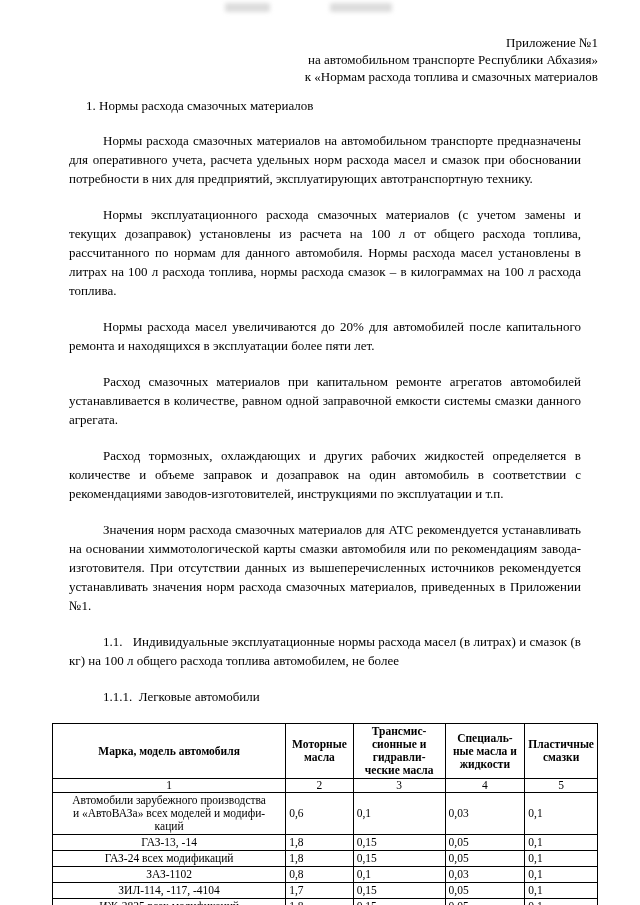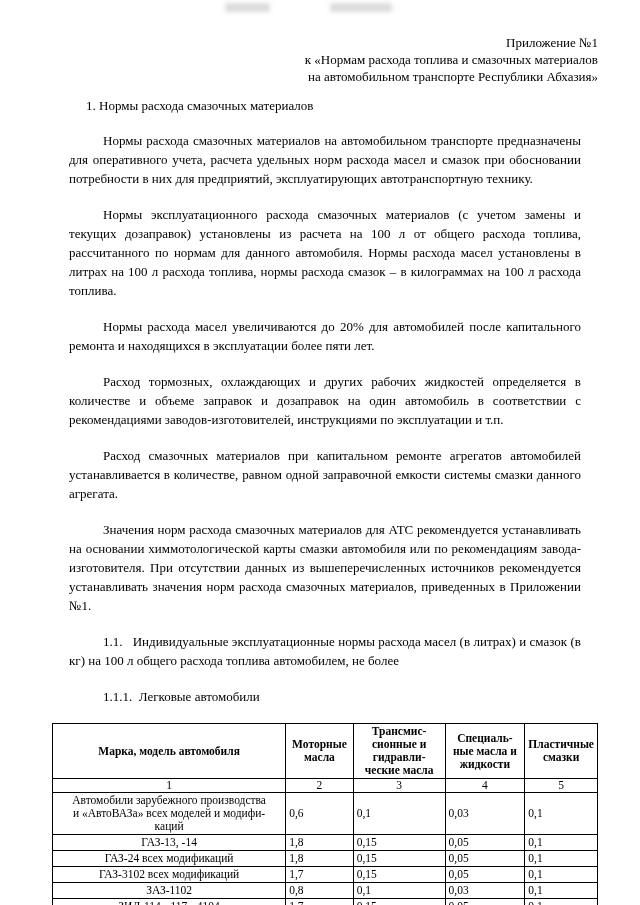--- a/index.html
+++ b/index.html
@@ -88,31 +88,31 @@
 </head>
 <body>
 
 <div class="page">
 
   <div class="artifact a1"></div>
   <div class="artifact a2"></div>
 
   <div class="doc-header">
     <div>Приложение №1</div>
+    <div>на автомобильном транспорте Республики Абхазия»</div>
     <div>к «Нормам расхода топлива и смазочных материалов</div>
-    <div>на автомобильном транспорте Республики Абхазия»</div>
   </div>
 
   <div class="section-title">1. Нормы расхода смазочных материалов</div>
 
   <p class="para">Нормы расхода смазочных материалов на автомобильном транспорте предназначены для оперативного учета, расчета удельных норм расхода масел и смазок при обосновании потребности в них для предприятий, эксплуатирующих автотранспортную технику.</p>
   <p class="para">Нормы эксплуатационного расхода смазочных материалов (с учетом замены и текущих дозаправок) установлены из расчета на 100 л от общего расхода топлива, рассчитанного по нормам для данного автомобиля. Нормы расхода масел установлены в литрах на 100 л расхода топлива, нормы расхода смазок – в килограммах на 100 л расхода топлива.</p>
   <p class="para">Нормы расхода масел увеличиваются до 20% для автомобилей после капитального ремонта и находящихся в эксплуатации более пяти лет.</p>
+  <p class="para">Расход смазочных материалов при капитальном ремонте агрегатов автомобилей устанавливается в количестве, равном одной заправочной емкости системы смазки данного агрегата.</p>
   <p class="para">Расход тормозных, охлаждающих и других рабочих жидкостей определяется в количестве и объеме заправок и дозаправок на один автомобиль в соответствии с рекомендациями заводов-изготовителей, инструкциями по эксплуатации и т.п.</p>
-  <p class="para">Расход смазочных материалов при капитальном ремонте агрегатов автомобилей устанавливается в количестве, равном одной заправочной емкости системы смазки данного агрегата.</p>
   <p class="para">Значения норм расхода смазочных материалов для АТС рекомендуется устанавливать на основании химмотологической карты смазки автомобиля или по рекомендациям завода-изготовителя. При отсутствии данных из вышеперечисленных источников рекомендуется устанавливать значения норм расхода смазочных материалов, приведенных в Приложении №1.</p>
   <p class="para">1.1.&nbsp;&nbsp;&nbsp;Индивидуальные эксплуатационные нормы расхода масел (в литрах) и смазок (в кг) на 100 л общего расхода топлива автомобилем, не более</p>
   <p class="para">1.1.1.&nbsp;&nbsp;Легковые автомобили</p>
 
   <table class="norms-table">
     <colgroup>
       <col class="c-model">
         <col class="c-motor">
         <col class="c-trans">
         <col class="c-special">
@@ -159,27 +159,20 @@
         <td>0,1</td>
       </tr>
       <tr>
         <td class="cell-model">ГАЗ-24 всех модификаций</td>
         <td>1,8</td>
         <td>0,15</td>
         <td>0,05</td>
         <td>0,1</td>
       </tr>
       <tr>
-        <td class="cell-model">ГАЗ-3102 всех модификаций</td>
-        <td>1,7</td>
-        <td>0,15</td>
-        <td>0,05</td>
-        <td>0,1</td>
-      </tr>
-      <tr>
         <td class="cell-model">ЗАЗ-1102</td>
         <td>0,8</td>
         <td>0,1</td>
         <td>0,03</td>
         <td>0,1</td>
       </tr>
       <tr>
         <td class="cell-model">ЗИЛ-114, -117, -4104</td>
         <td>1,7</td>
         <td>0,15</td>

